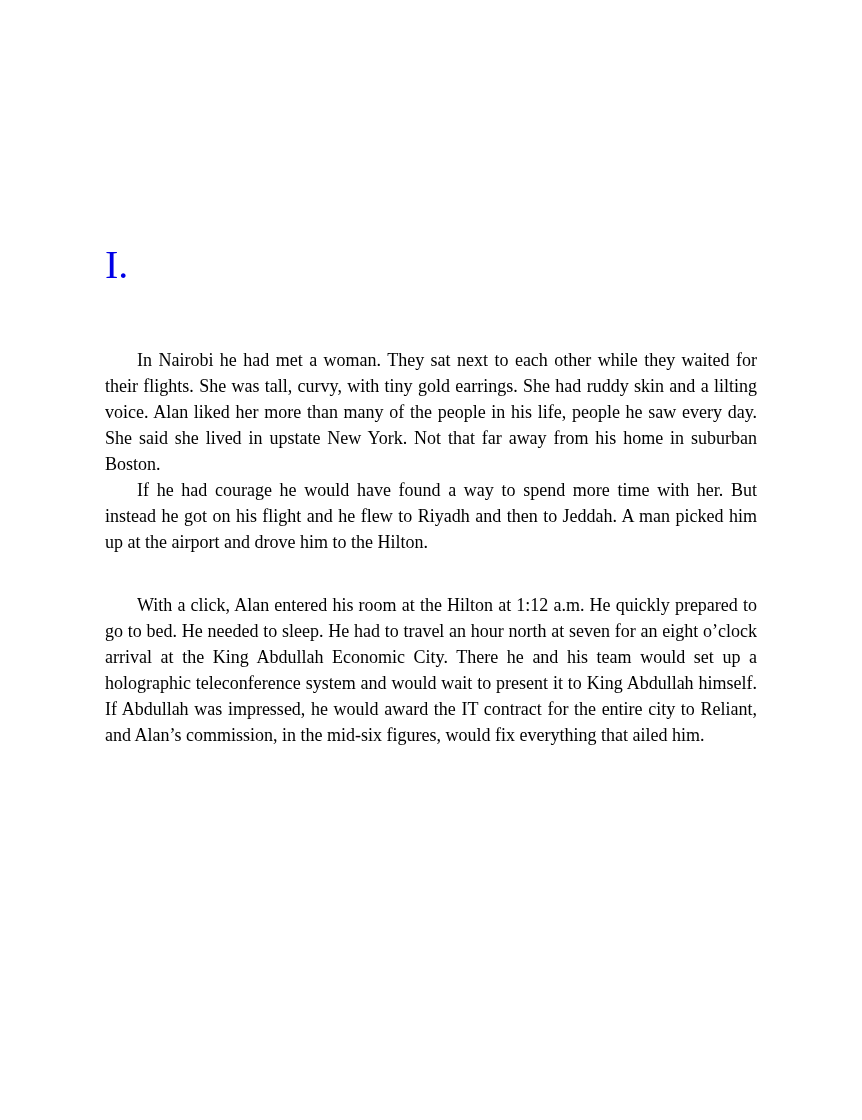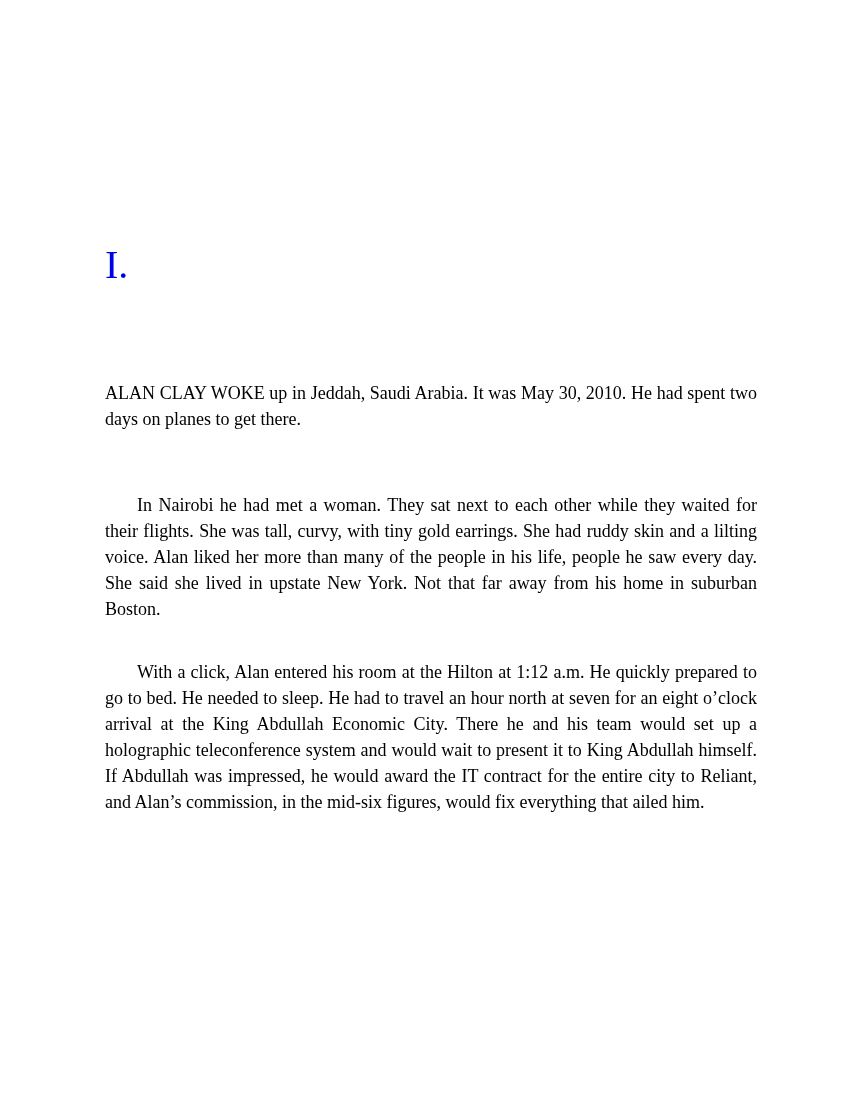--- a/index.html
+++ b/index.html
@@ -47,26 +47,24 @@
 </style>
 </head>
 <body style="background: rgb(255, 255, 255);">
 
 <main class="page">
 
   <h1 class="chapter-heading"><a>I.</a></h1>
 
   <div class="body-text">
 
-    <section>
-      <p class="p-opening">ALAN CLAY WOKE up in Jeddah, Saudi Arabia. It was May 30, 2010. He had spent two days on planes to get there.</p>
-    </section>
 
     <section>
       <p class="p-indent p-scene-gap-1">In Nairobi he had met a woman. They sat next to each other while they waited for their flights. She was tall, curvy, with tiny gold earrings. She had ruddy skin and a lilting voice. Alan liked her more than many of the people in his life, people he saw every day. She said she lived in upstate New York. Not that far away from his home in suburban Boston.</p>
+      <p class="p-indent p-follow">If he had courage he would have found a way to spend more time with her. But instead he got on his flight and he flew to Riyadh and then to Jeddah. A man picked him up at the airport and drove him to the Hilton.</p>
     </section>
 
     <section>
       <p class="p-indent p-scene-gap-2">With a click, Alan entered his room at the Hilton at 1:12 a.m. He quickly prepared to go to bed. He needed to sleep. He had to travel an hour north at seven for an eight o’clock arrival at the King Abdullah Economic City. There he and his team would set up a holographic teleconference system and would wait to present it to King Abdullah himself. If Abdullah was impressed, he would award the IT contract for the entire city to Reliant, and Alan’s commission, in the mid-six figures, would fix everything that ailed him.</p>
     </section>
 
   </div>
 
 </main>
 

